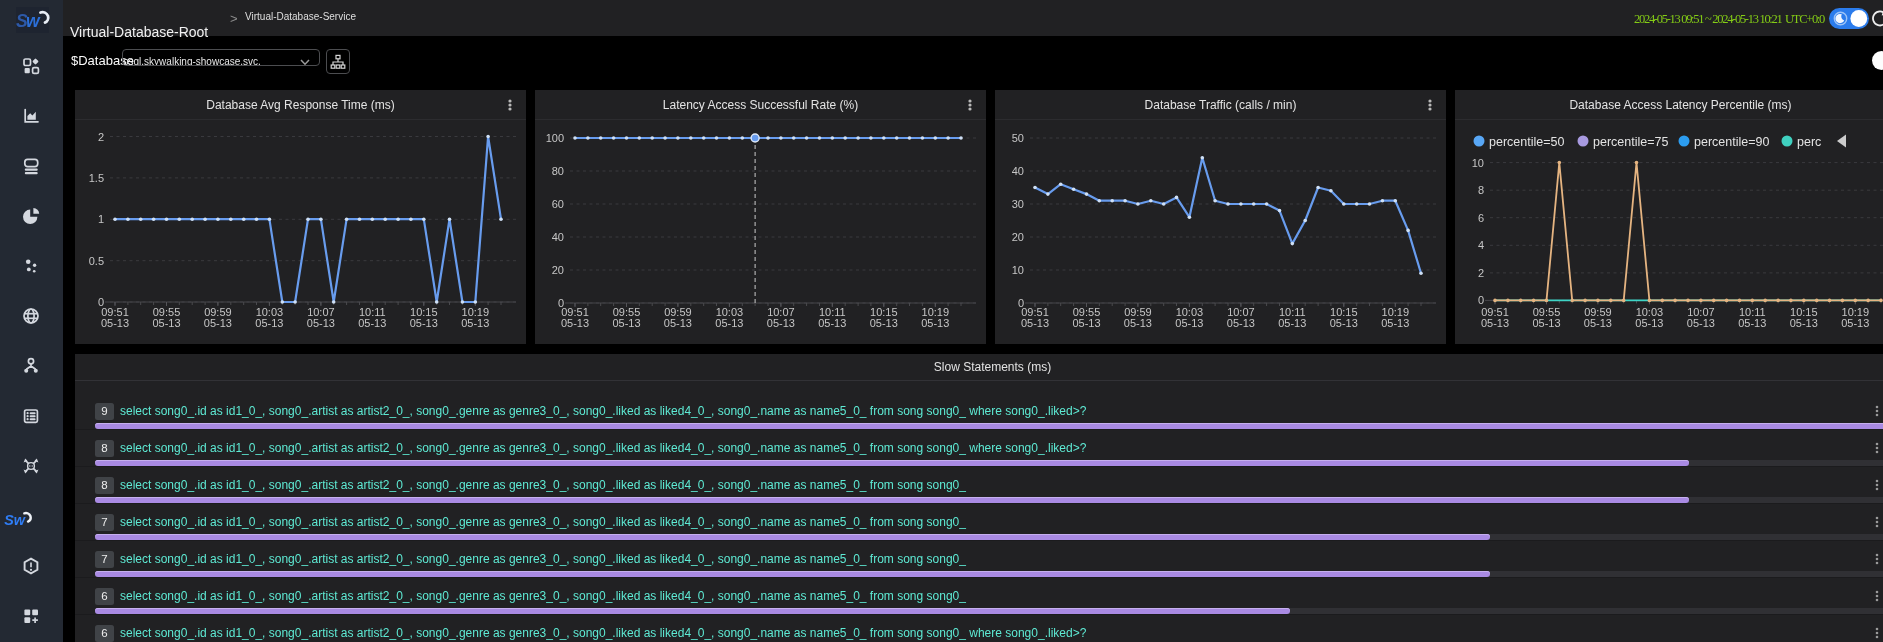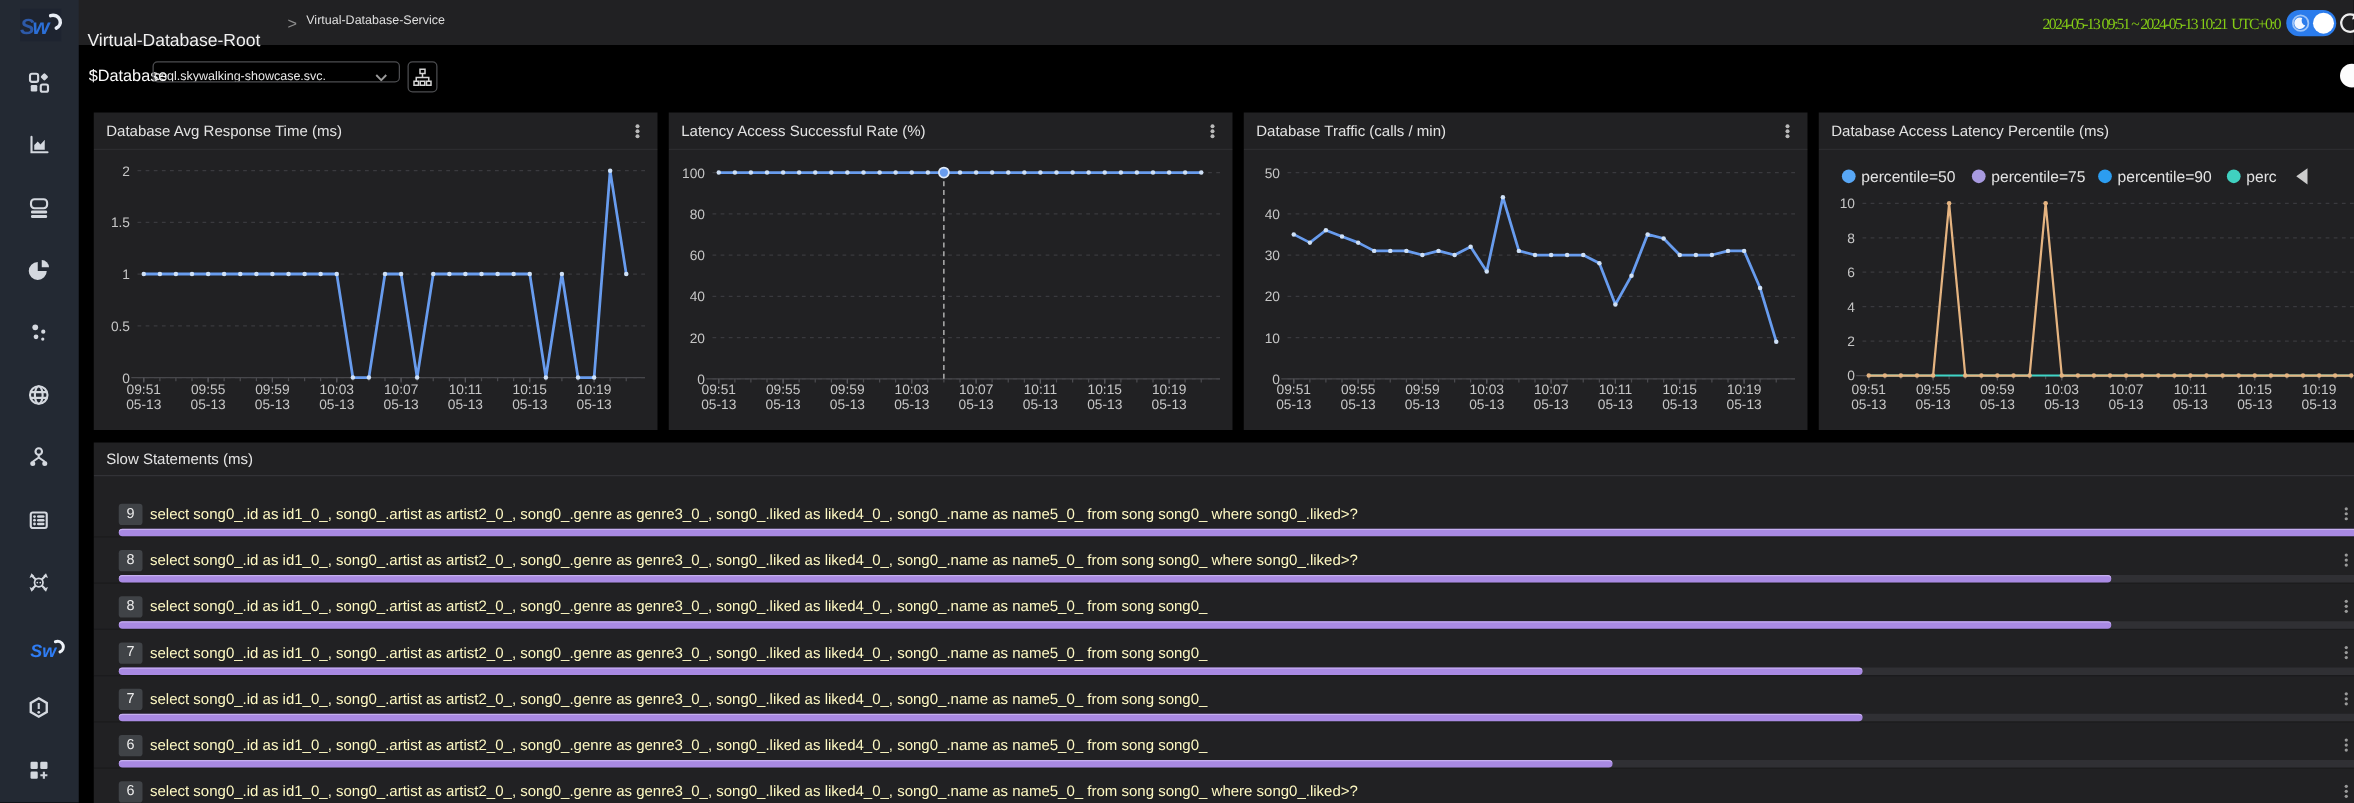--- a/index.html
+++ b/index.html
@@ -1,31 +1,31 @@
 <!DOCTYPE html>
 <html><head><meta charset="utf-8"><style>
 * { margin:0; padding:0; box-sizing:border-box; }
 html,body { width:1883px; height:642px; background:#000; overflow:hidden;
   font-family:"Liberation Sans", sans-serif; }
 .panel { position:absolute; background:#212123; overflow:hidden; }
-.ptitle { color:#e3e3e3; font-size:12px; padding-left:10px; position:relative; z-index:2; border-bottom:1px solid #2c2c2f; }
+.ptitle { color:#e3e3e3; font-size:12px; position:relative; z-index:2; border-bottom:1px solid #2c2c2f;text-align:center; }
 .badge { position:absolute; left:20px; top:10px; width:19px; height:17px; background:#404347;
   border-radius:2.5px; color:#ededed; font-size:11.5px; text-align:center; line-height:17px; }
-.sql { position:absolute; left:45px; top:11px; font-size:12px; color:#fef9c3; white-space:nowrap; }
+.sql { position:absolute; left:45px; top:11px; font-size:12px; color:#5eead4; white-space:nowrap; }
 </style></head>
 <body>
 <div style="position:absolute;left:0;top:0;width:1883px;height:36px;background:#212123"></div>
 <div style="position:absolute;left:0;top:0;width:63px;height:642px;background:#232933">
 <div style="position:absolute;left:16px;top:6px"><svg width="36" height="28" viewBox="0 0 36 28">
         <rect x="-1" y="1" width="34" height="26" fill="#1e2430"></rect>
         <text x="0" y="21" font-size="17.5" font-weight="bold" font-style="italic" fill="#2d59a8" font-family="Liberation Sans, sans-serif">S</text>
         <text x="10" y="21" font-size="17.5" font-weight="bold" font-style="italic" fill="#2b6fd8" font-family="Liberation Sans, sans-serif">w</text>
         <path d="M24.5,6.5 A6,6 0 0 1 32,10 A5.5,5.5 0 0 1 29,16.5" stroke="#e8edf5" stroke-width="2.8" fill="none" stroke-linecap="round"></path>
       </svg></div>
-<div style="position:absolute;left:24px;top:508px"><svg width="30" height="23" viewBox="0 0 36 28">
+<div style="position:absolute;left:4px;top:508px"><svg width="30" height="23" viewBox="0 0 36 28">
         <text x="0" y="21" font-size="17.5" font-weight="bold" font-style="italic" fill="#2f7df5" font-family="Liberation Sans, sans-serif">Sw</text>
         <path d="M24.5,6.5 A6,6 0 0 1 32,10 A5.5,5.5 0 0 1 29,16.5" stroke="#eef2f8" stroke-width="3" fill="none" stroke-linecap="round"></path>
       </svg></div>
 <svg width="18" height="18" viewBox="0 0 18 18" style="position:absolute;left:22px;top:57px">
       <rect x="2" y="2" width="6.5" height="6.5" rx="1.5" stroke="#d4d8df" stroke-width="1.7" fill="none"></rect>
       <rect x="11.2" y="2.2" width="4.6" height="4.6" rx="1" fill="#d4d8df" transform="rotate(45 13.5 4.5)"></rect>
       <rect x="2.6" y="11" width="5.2" height="5.2" rx="1" fill="#d4d8df"></rect>
       <rect x="10.6" y="10.6" width="5.8" height="5.8" rx="1.5" stroke="#d4d8df" stroke-width="1.7" fill="none"></rect>
     </svg>
     <svg width="18" height="18" viewBox="0 0 18 18" style="position:absolute;left:22px;top:107px">

